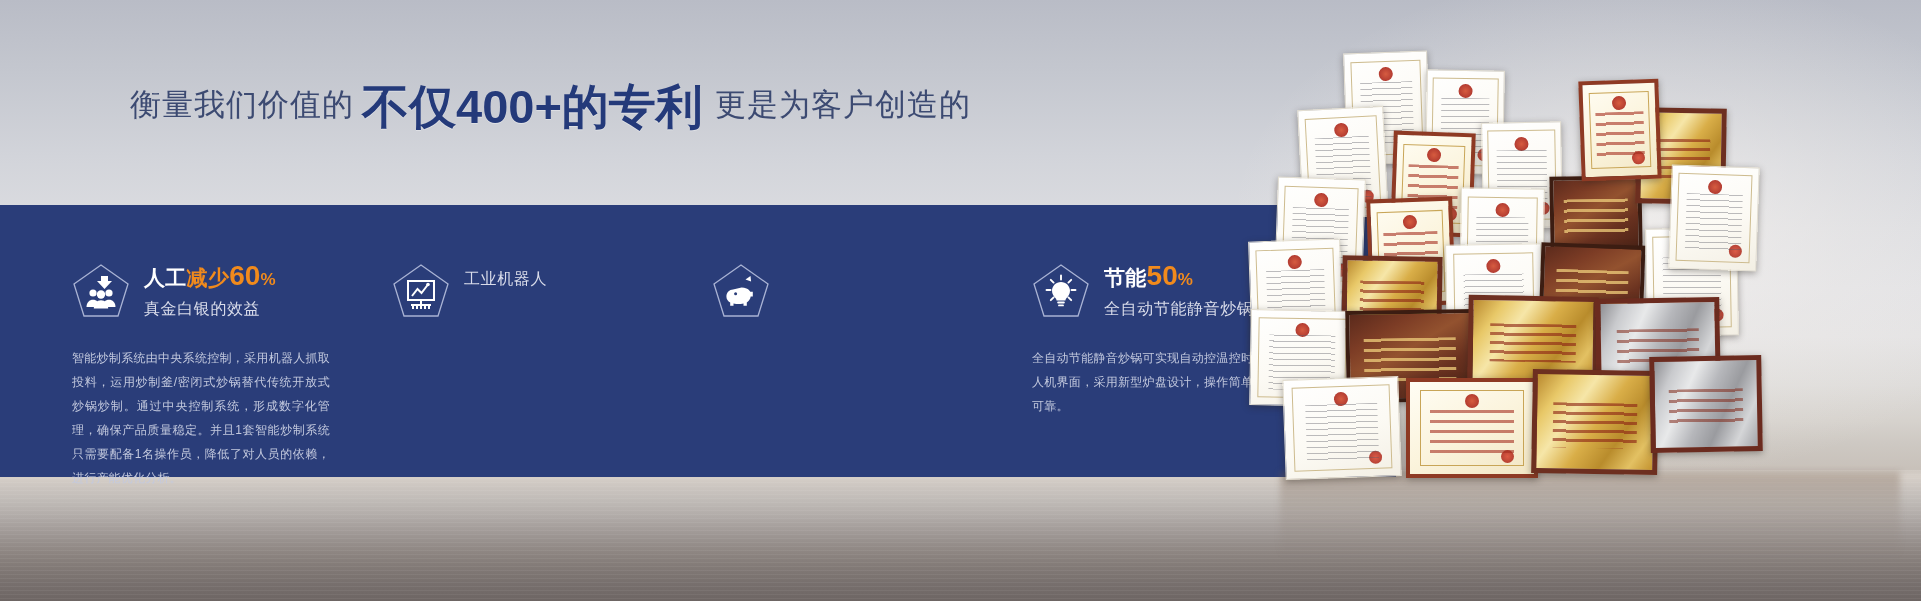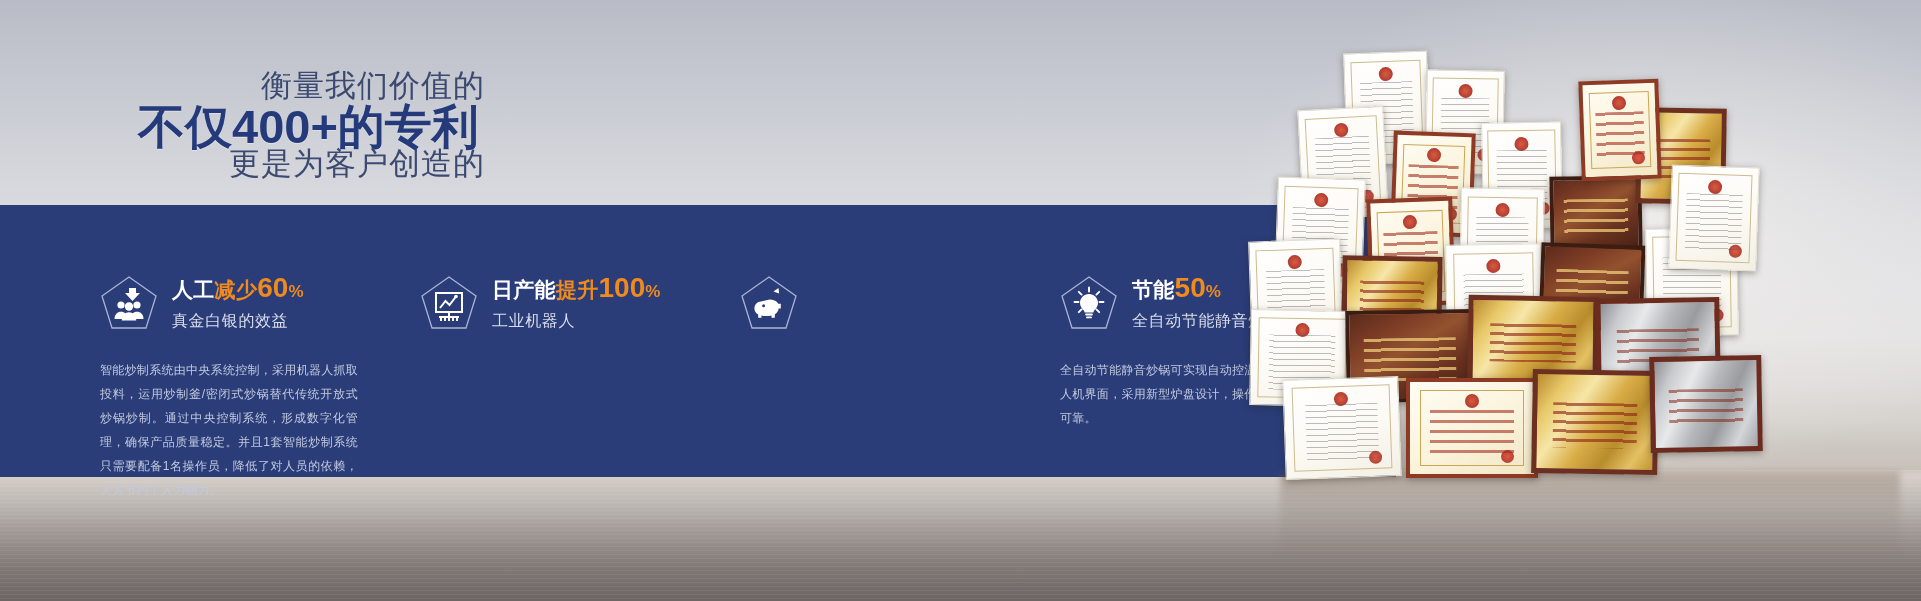--- a/index.html
+++ b/index.html
@@ -57,52 +57,52 @@
     content: ""; position: absolute; left: 0; right: 0; top: 0; height: 131px;
     background: repeating-linear-gradient(180deg,
         rgba(255,255,255,0.055) 0px, rgba(255,255,255,0.055) 1px,
         rgba(0,0,0,0.0) 1px, rgba(0,0,0,0.0) 4px);
   }
 
   
   .headline {
     position: absolute; left: 130px; top: 72px;
     height: 68px;
-    display: flex; align-items: flex-end; white-space: nowrap; flex-direction: column;
+    display: flex; align-items: center; white-space: nowrap;
   }
   .hl-sub {
     font-size: 31px; font-weight: 400; color: #3c4a72;
     letter-spacing: 1px; line-height: 1;
     position: relative; top: -2px;
   }
   .hl-big {
     font-size: 47px; font-weight: 700; color: #243a7a;
     letter-spacing: 0px; line-height: 1;
     margin: 0 6px 0 8px;
     text-shadow: 0 1px 0 rgba(255,255,255,0.35);
   }
   .hl-sub2 {
     font-size: 31px; font-weight: 400; color: #3c4a72;
-    letter-spacing: 1px; line-height: 1; margin-left: 14px;
+    letter-spacing: 1px; line-height: 1; margin-left: 6px;
     position: relative; top: -2px;
   }
   .hl-orange {
     font-size: 33px; font-weight: 700; color: #ef8a1e;
     letter-spacing: 0.5px; line-height: 1; margin-left: 4px;
     position: relative; top: -2px;
   }
 
   
   .panel {
     position: absolute; left: 0; top: 205px; width: 1396px; height: 272px;
     background: #2a3d79;
   }
   .features {
-    position: absolute; left: 0; top: 12px; width: 100%; height: 100%;
-    display: flex; padding-left: 100px; padding-top: 55px;
+    position: absolute; left: 0; top: 0; width: 100%; height: 100%;
+    display: flex; padding-left: 72px; padding-top: 55px;
   }
   .feature { width: 320px; }
   .feature:nth-child(4) { width: 300px; }
 
   .feat-head { display: flex; align-items: flex-start; height: 66px; }
 
   .pentagon {
     position: relative; width: 58px; height: 58px; flex: 0 0 58px;
     margin-right: 14px; margin-top: 2px;
   }
@@ -256,42 +256,39 @@
               </g>
             </svg>
           </div>
           <div class="feat-text">
             <div class="feat-title">
               <span>人工</span><span class="accent">减少</span><span class="num">60</span><span class="pct">%</span>
             </div>
             <div class="feat-sub">真金白银的效益</div>
           </div>
         </div>
-        <div class="feat-body">智能炒制系统由中央系统控制，采用机器人抓取投料，运用炒制釜/密闭式炒锅替代传统开放式炒锅炒制。通过中央控制系统，形成数字化管理，确保产品质量稳定。并且1套智能炒制系统只需要配备1名操作员，降低了对人员的依赖，大大节约了人力物力。</div>
+        <div class="feat-body">智能炒制系统由中央系统控制，采用机器人抓取投料，运用炒制釜/密闭式炒锅替代传统开放式炒锅炒制。通过中央控制系统，形成数字化管理，确保产品质量稳定。并且1套智能炒制系统只需要配备1名操作员，降低了对人员的依赖，进行产能优化分析。</div>
       </div>
 
       <div class="feature">
         <div class="feat-head">
           <div class="pentagon">
             <svg width="58" height="58" viewBox="0 0 58 58">
               <polygon points="29,3 56,22 46,54 12,54 2,22" fill="none" stroke="#a9b3d4" stroke-width="1.3"></polygon>
               <g fill="none" stroke="#ffffff" stroke-width="2">
                 <rect x="16" y="19" width="26" height="19"></rect>
                 <path d="M20 34 l5.5 -7 4 4 6.5 -8.5"></path>
                 <path d="M29 38 v5"></path>
                 <path d="M21 44 v3 M25 44 v3 M29 44 v3 M33 44 v3 M37 44 v3"></path>
                 <path d="M19 43 h20"></path>
               </g>
               <circle cx="36" cy="22.5" r="1.8" fill="#ffffff"></circle>
             </svg>
           </div>
           <div class="feat-text">
-            <div class="feat-title">
-              <span>日产能</span><span class="accent">提升</span><span class="num">100</span><span class="pct">%</span>
-            </div>
             <div class="feat-sub">工业机器人</div>
           </div>
         </div>
       </div>
 
       <div class="feature">
         <div class="feat-head">
           <div class="pentagon">
             <svg width="58" height="58" viewBox="0 0 58 58">
               <polygon points="29,3 56,22 46,54 12,54 2,22" fill="none" stroke="#a9b3d4" stroke-width="1.3"></polygon>

